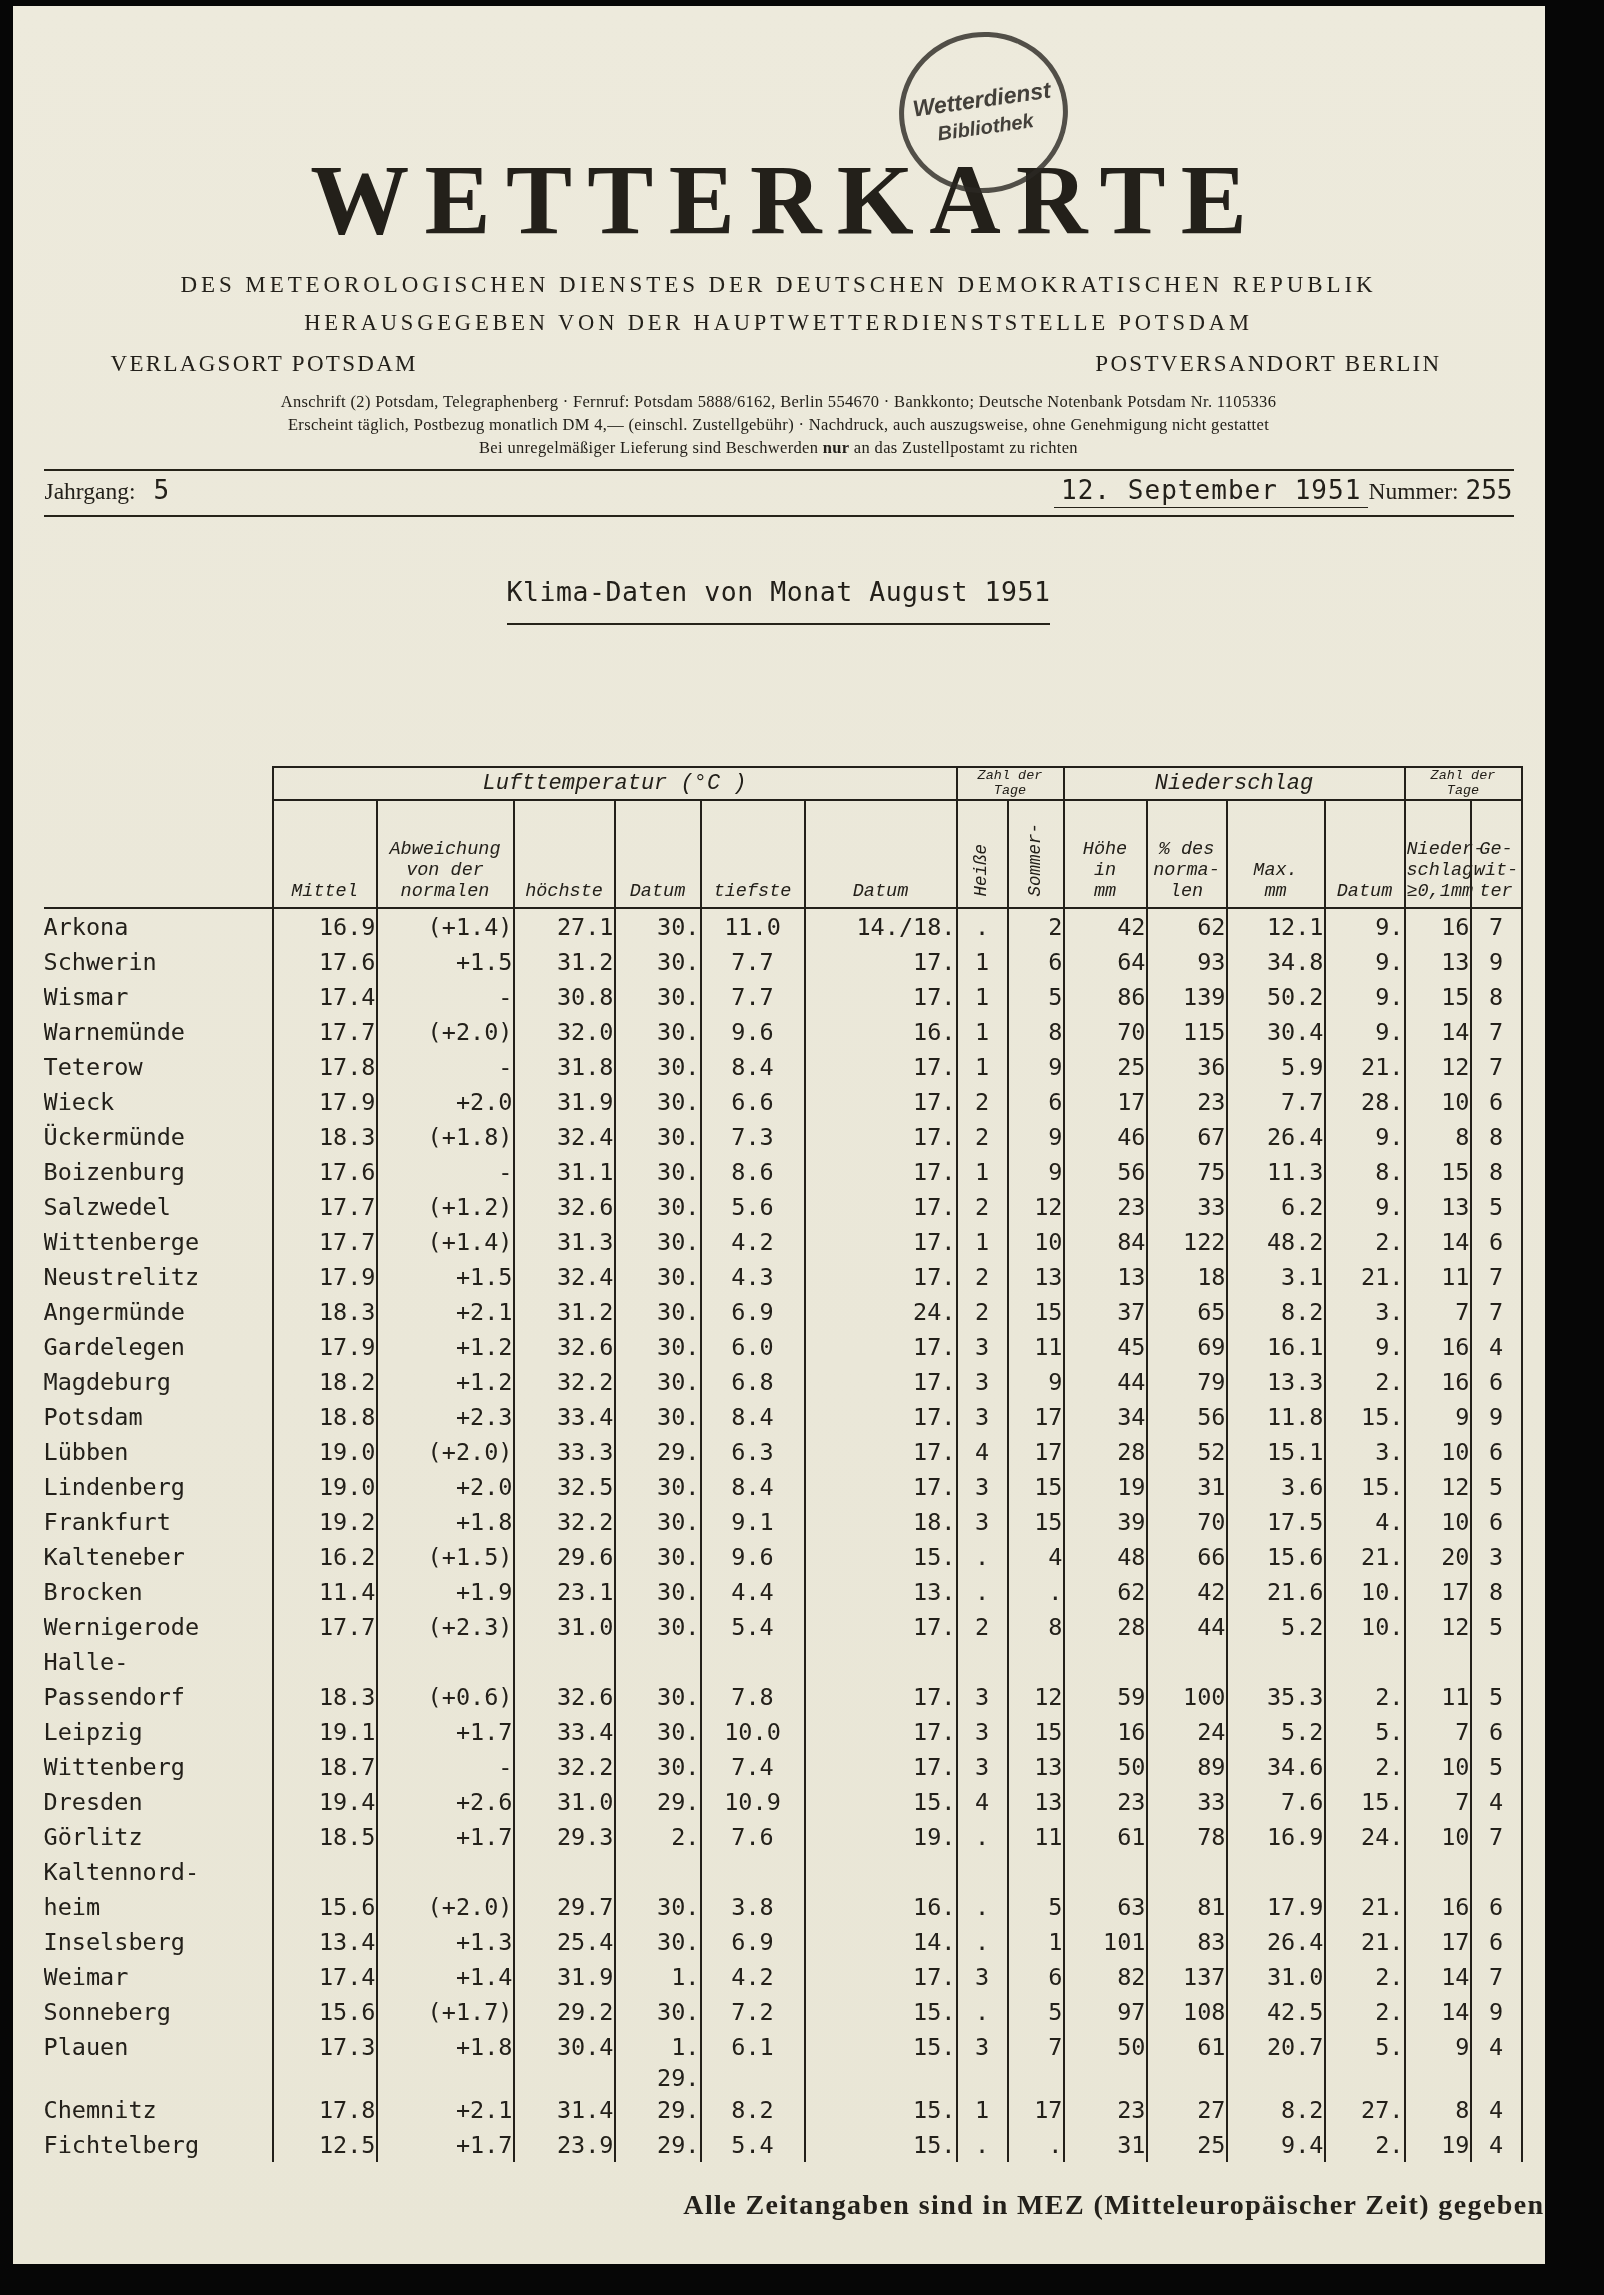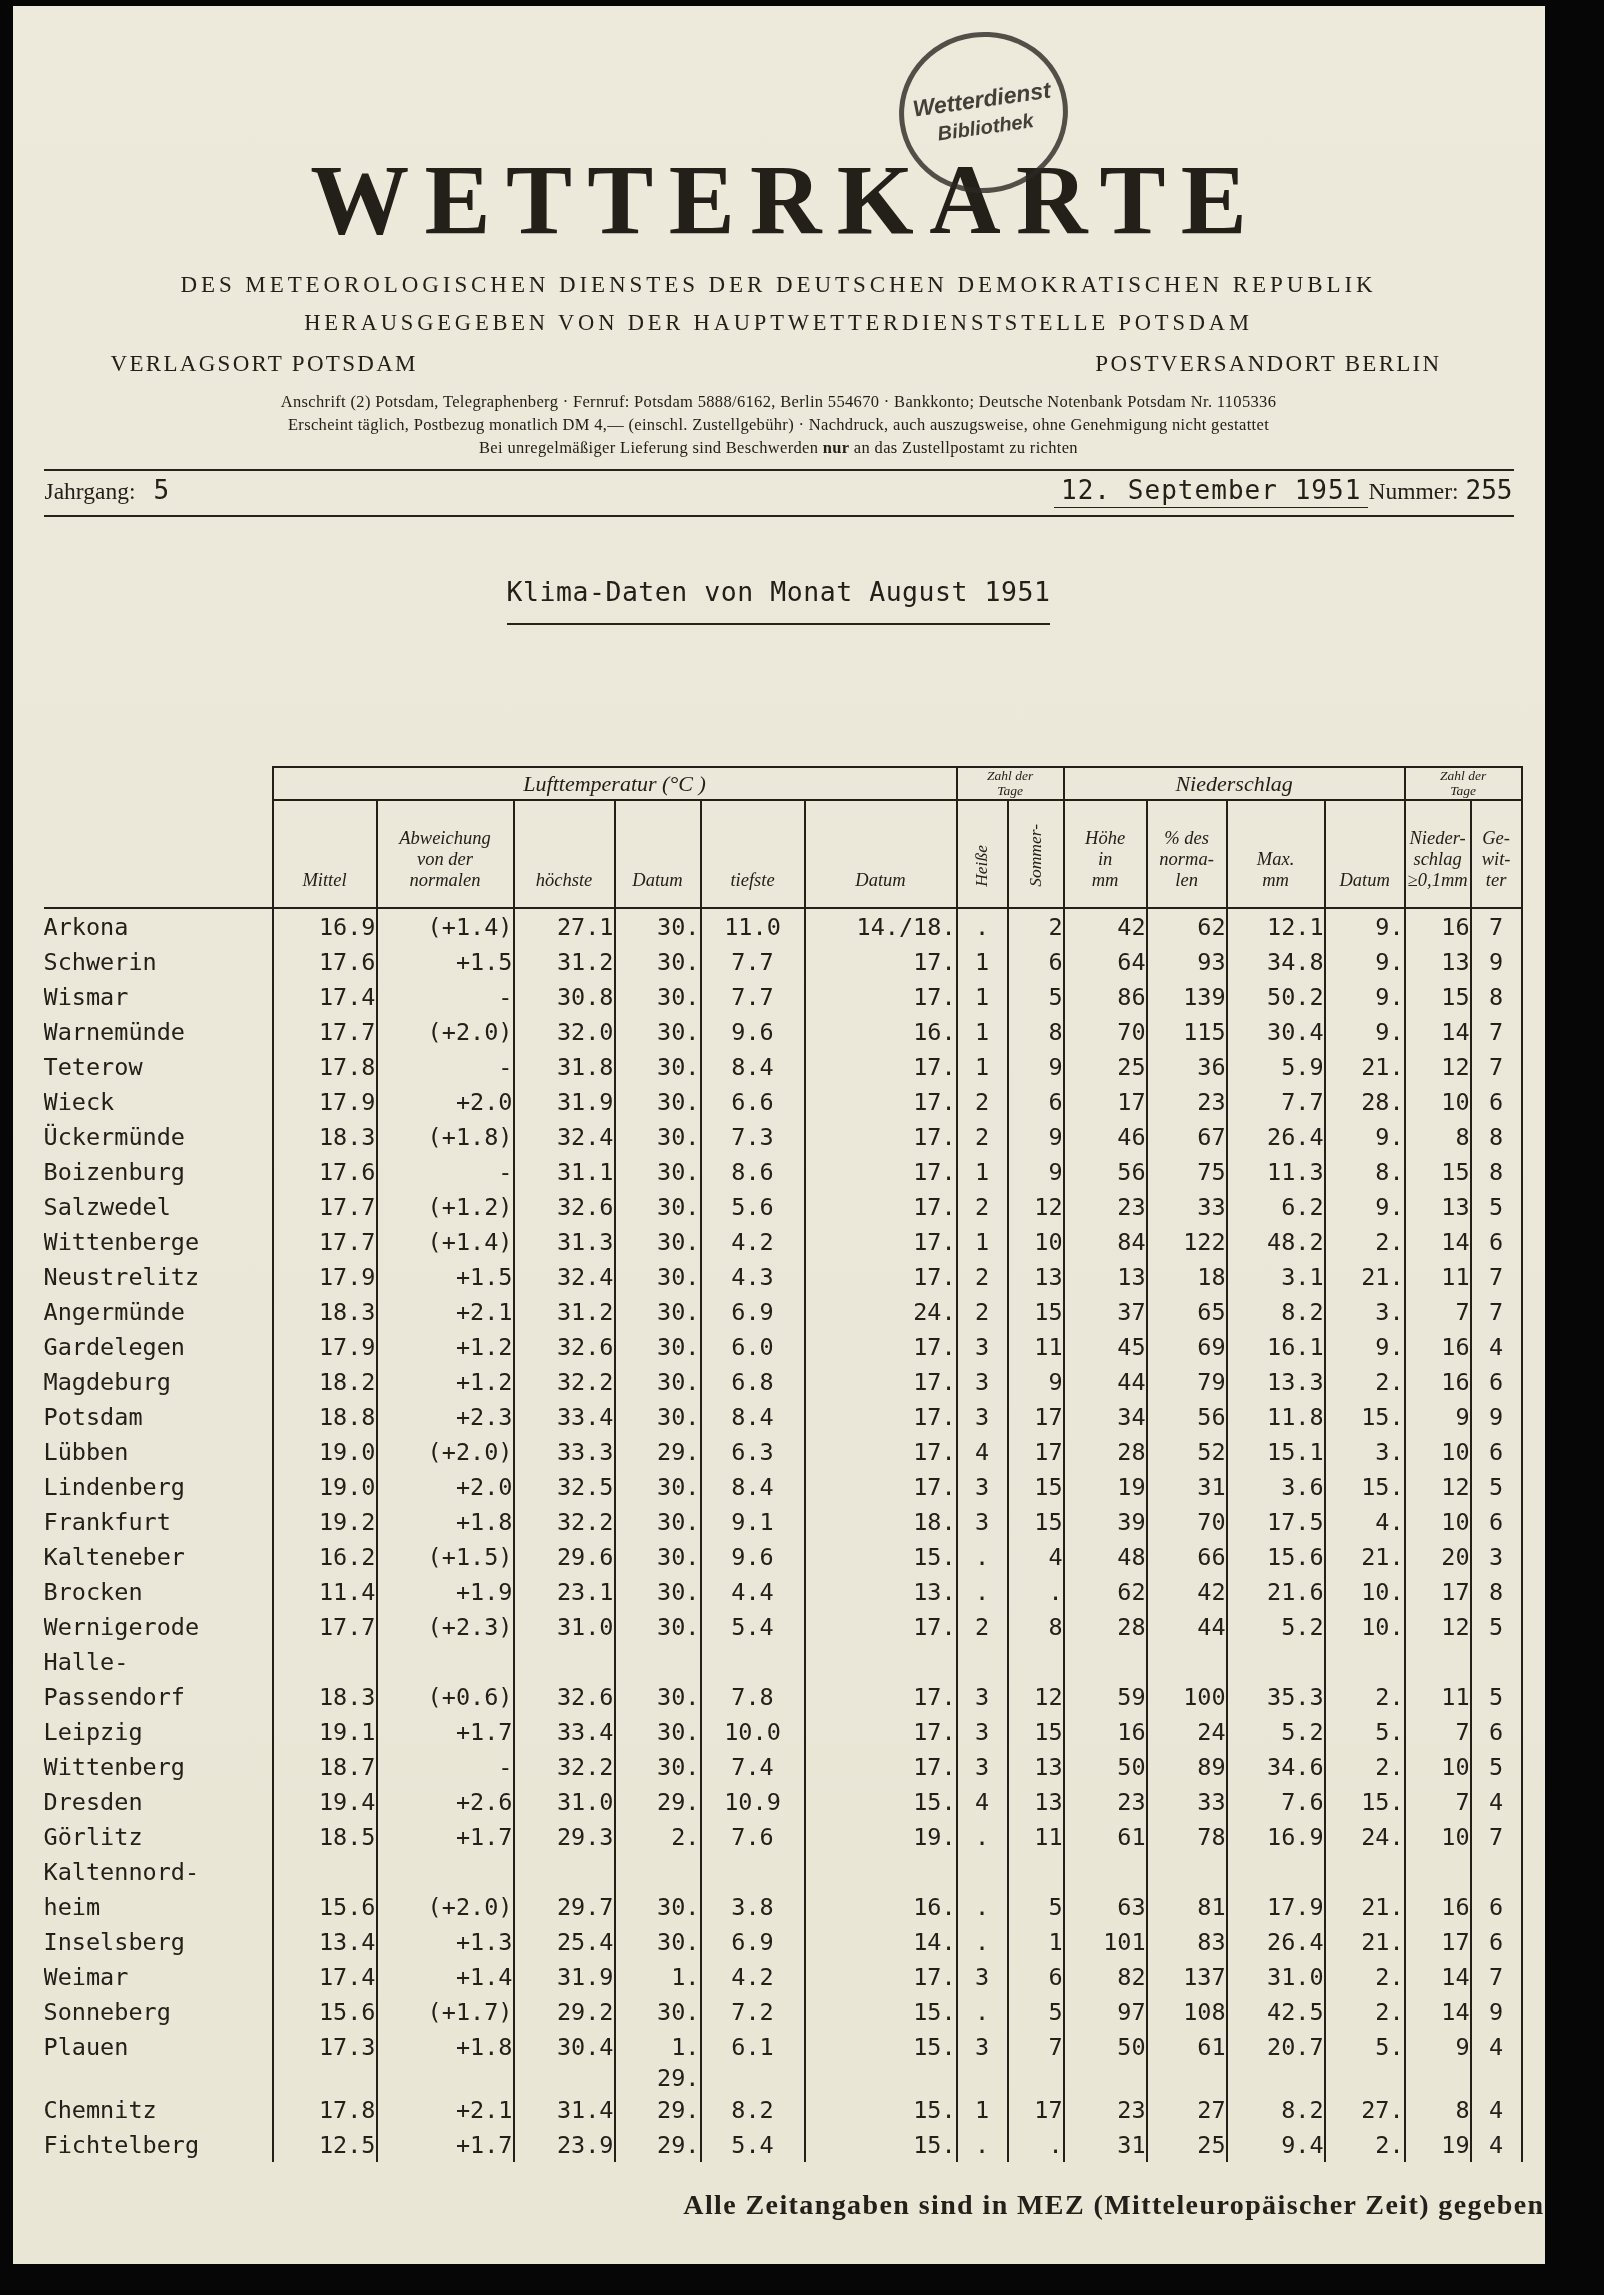--- a/index.html
+++ b/index.html
@@ -64,32 +64,32 @@
     border-bottom:2px solid #262319; padding-bottom:16px;
   }
   
   table.climate {
     border-collapse:collapse; table-layout:fixed;
     margin:159px 0 0 31px; width:1475px;
     font-family:"DejaVu Sans Mono", monospace; font-size:23.5px;
     color:#23201a;
   }
   .climate thead th {
-    font-family:Liberation Serif, serif; font-style:italic; font-weight:normal;
+    font-family:Liberation Mono, monospace; font-style:italic; font-weight:normal;
     white-space:pre-line;
     margin-top:20px;
   }
   .climate tr.grp { height:31px; }
   .climate tr.grp th.gb { border-top:2.5px solid #23201a; border-bottom:2px solid #23201a; font-size:22px; vertical-align:middle; }
   .climate tr.grp th.gb + th.gb { border-left:2px solid #23201a; }
   .climate tr.grp th.gb:last-child { border-right:2px solid #23201a; }
   .climate tr.grp th.gfirst { border-left:2px solid #23201a; }
   .climate tr.grp th.gsmall { font-size:13.5px; line-height:1.08; }
   .climate tr.sub { height:108px; }
-  .climate tr.sub th { border-bottom:2px solid #23201a; vertical-align:bottom; padding-bottom:16px; font-size:18.5px; line-height:1.14; }
+  .climate tr.sub th { border-bottom:2px solid #23201a; vertical-align:bottom; padding-bottom:5px; font-size:18.5px; line-height:1.14; }
   .climate tr.sub th:not(.c0) { border-left:2px solid #23201a; }
   .climate tr.sub th:last-child { border-right:2px solid #23201a; }
   .vert {
     writing-mode:vertical-rl; transform:rotate(180deg);
     display:inline-block; font-size:17.5px; font-style:italic;
   }
   .climate tbody td { height:35px; padding:0; overflow:hidden; white-space:nowrap; }
   .climate tbody tr.compact td { height:26px; }
   .climate tbody td:not(.c0) { border-left:2px solid #23201a; }
   .climate tbody td.c14 { border-right:2px solid #23201a; }

